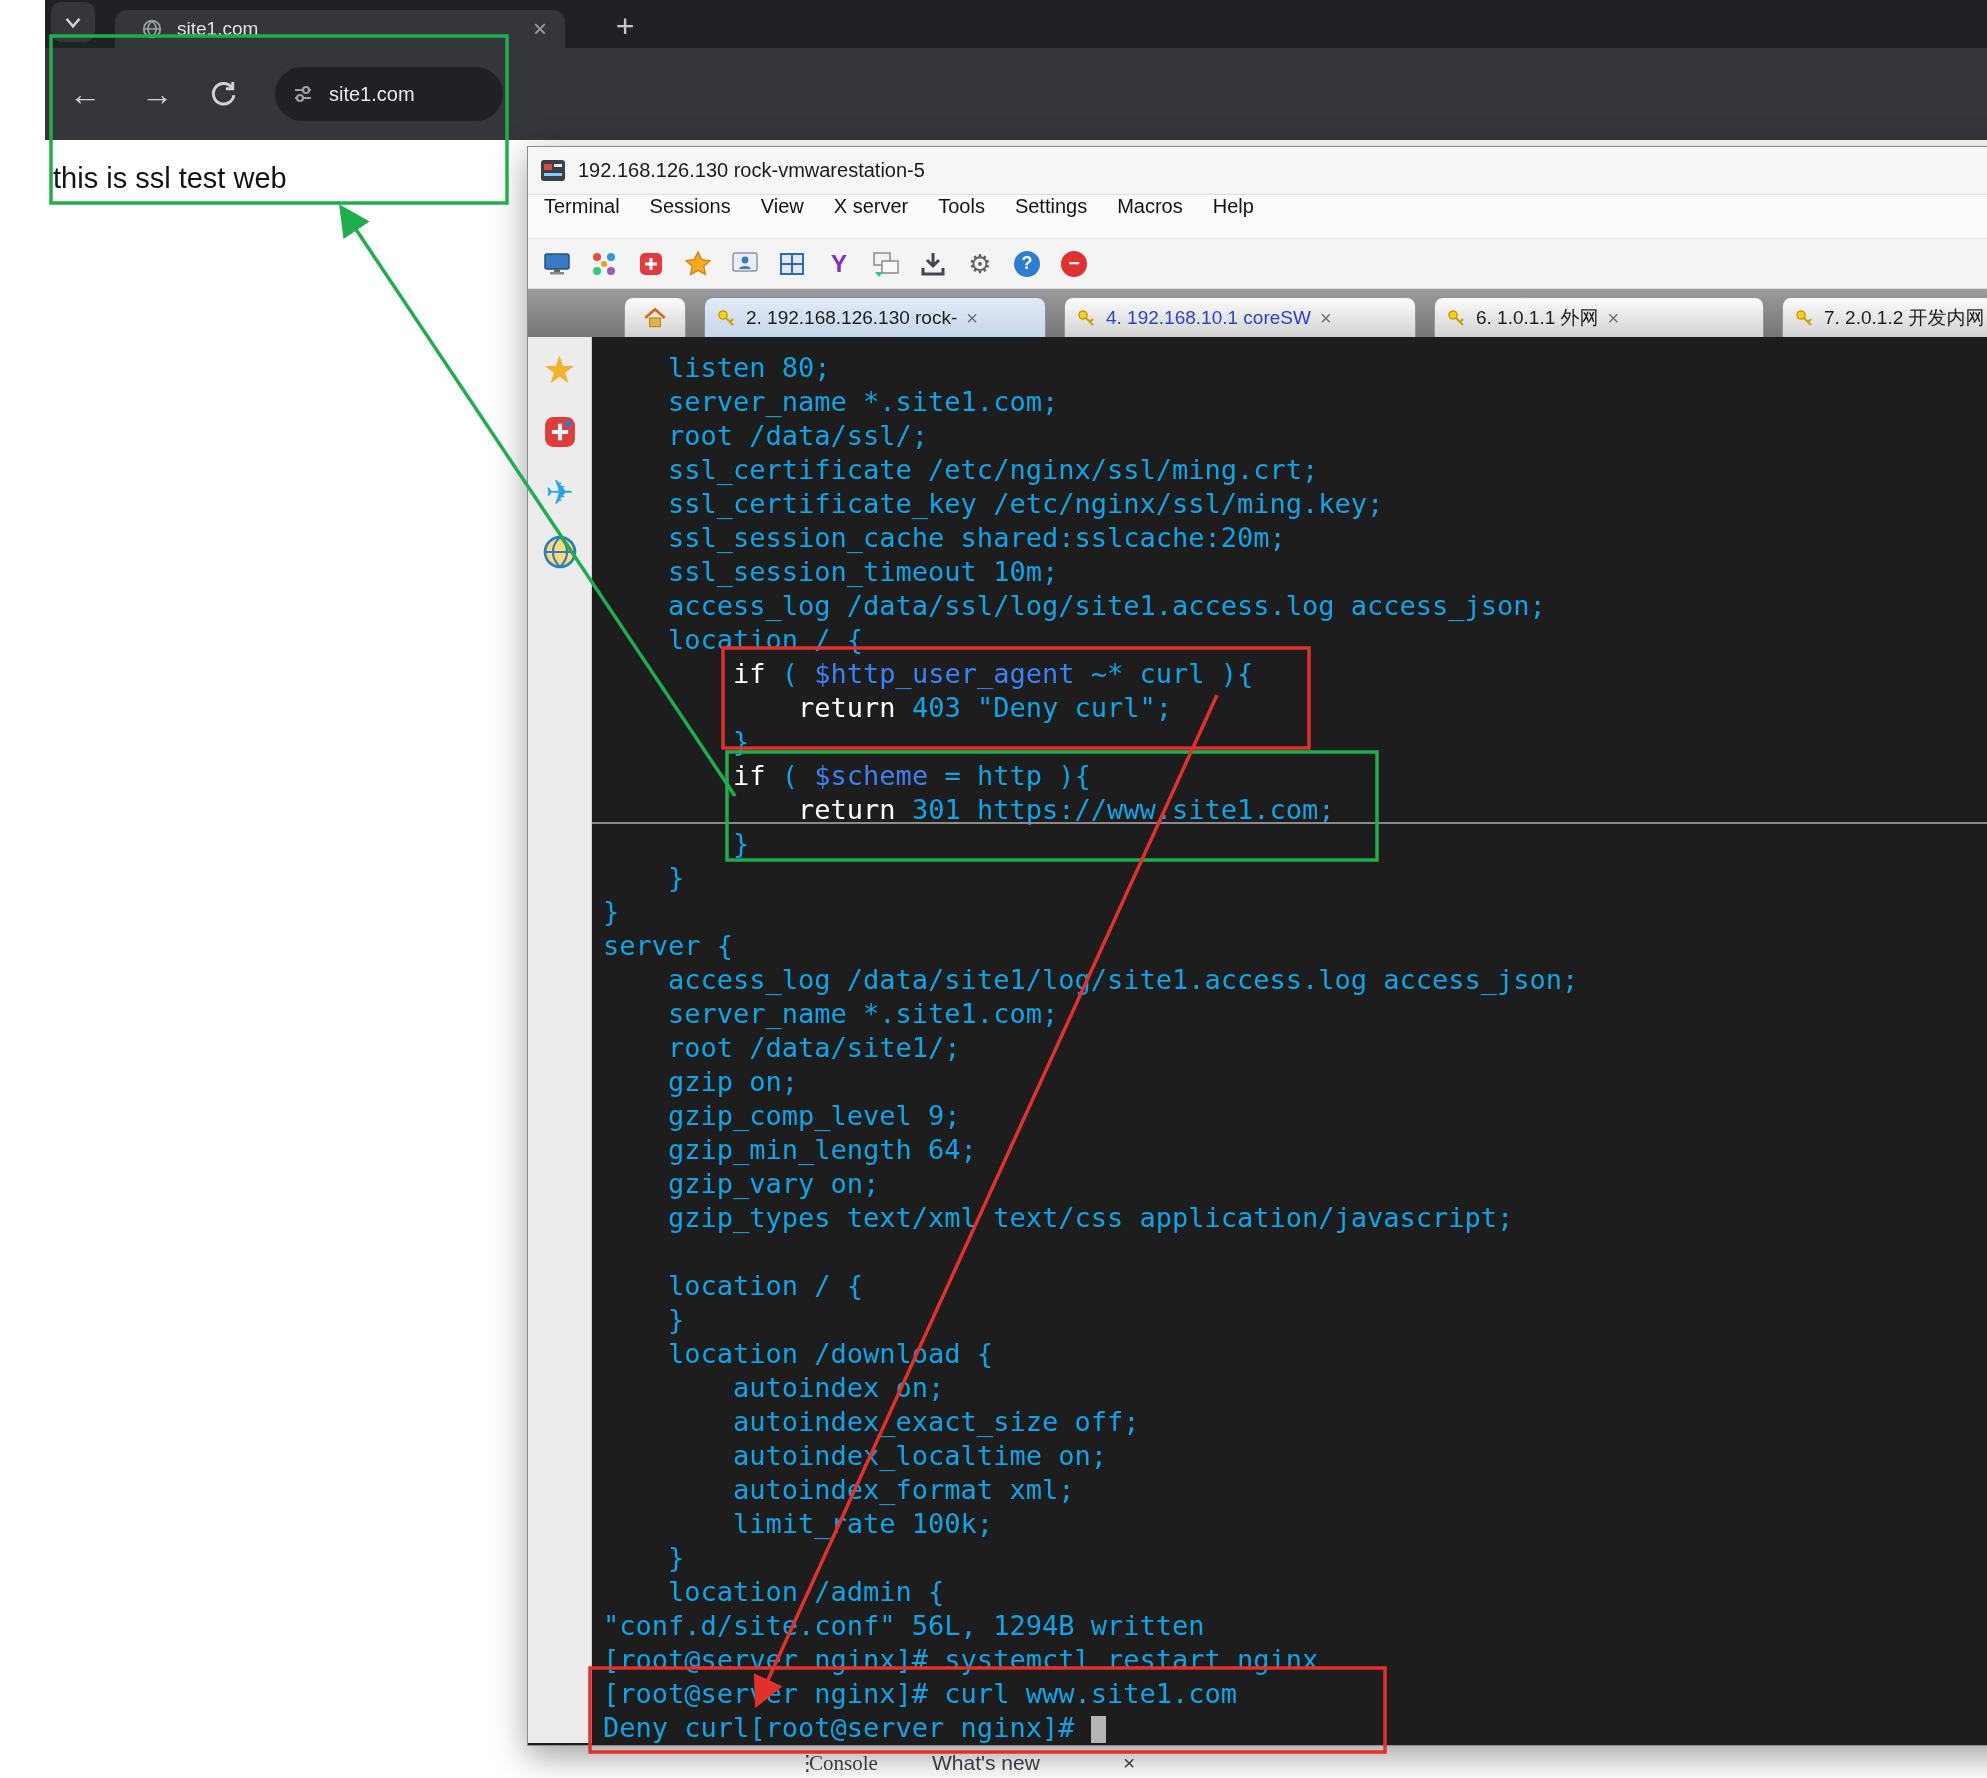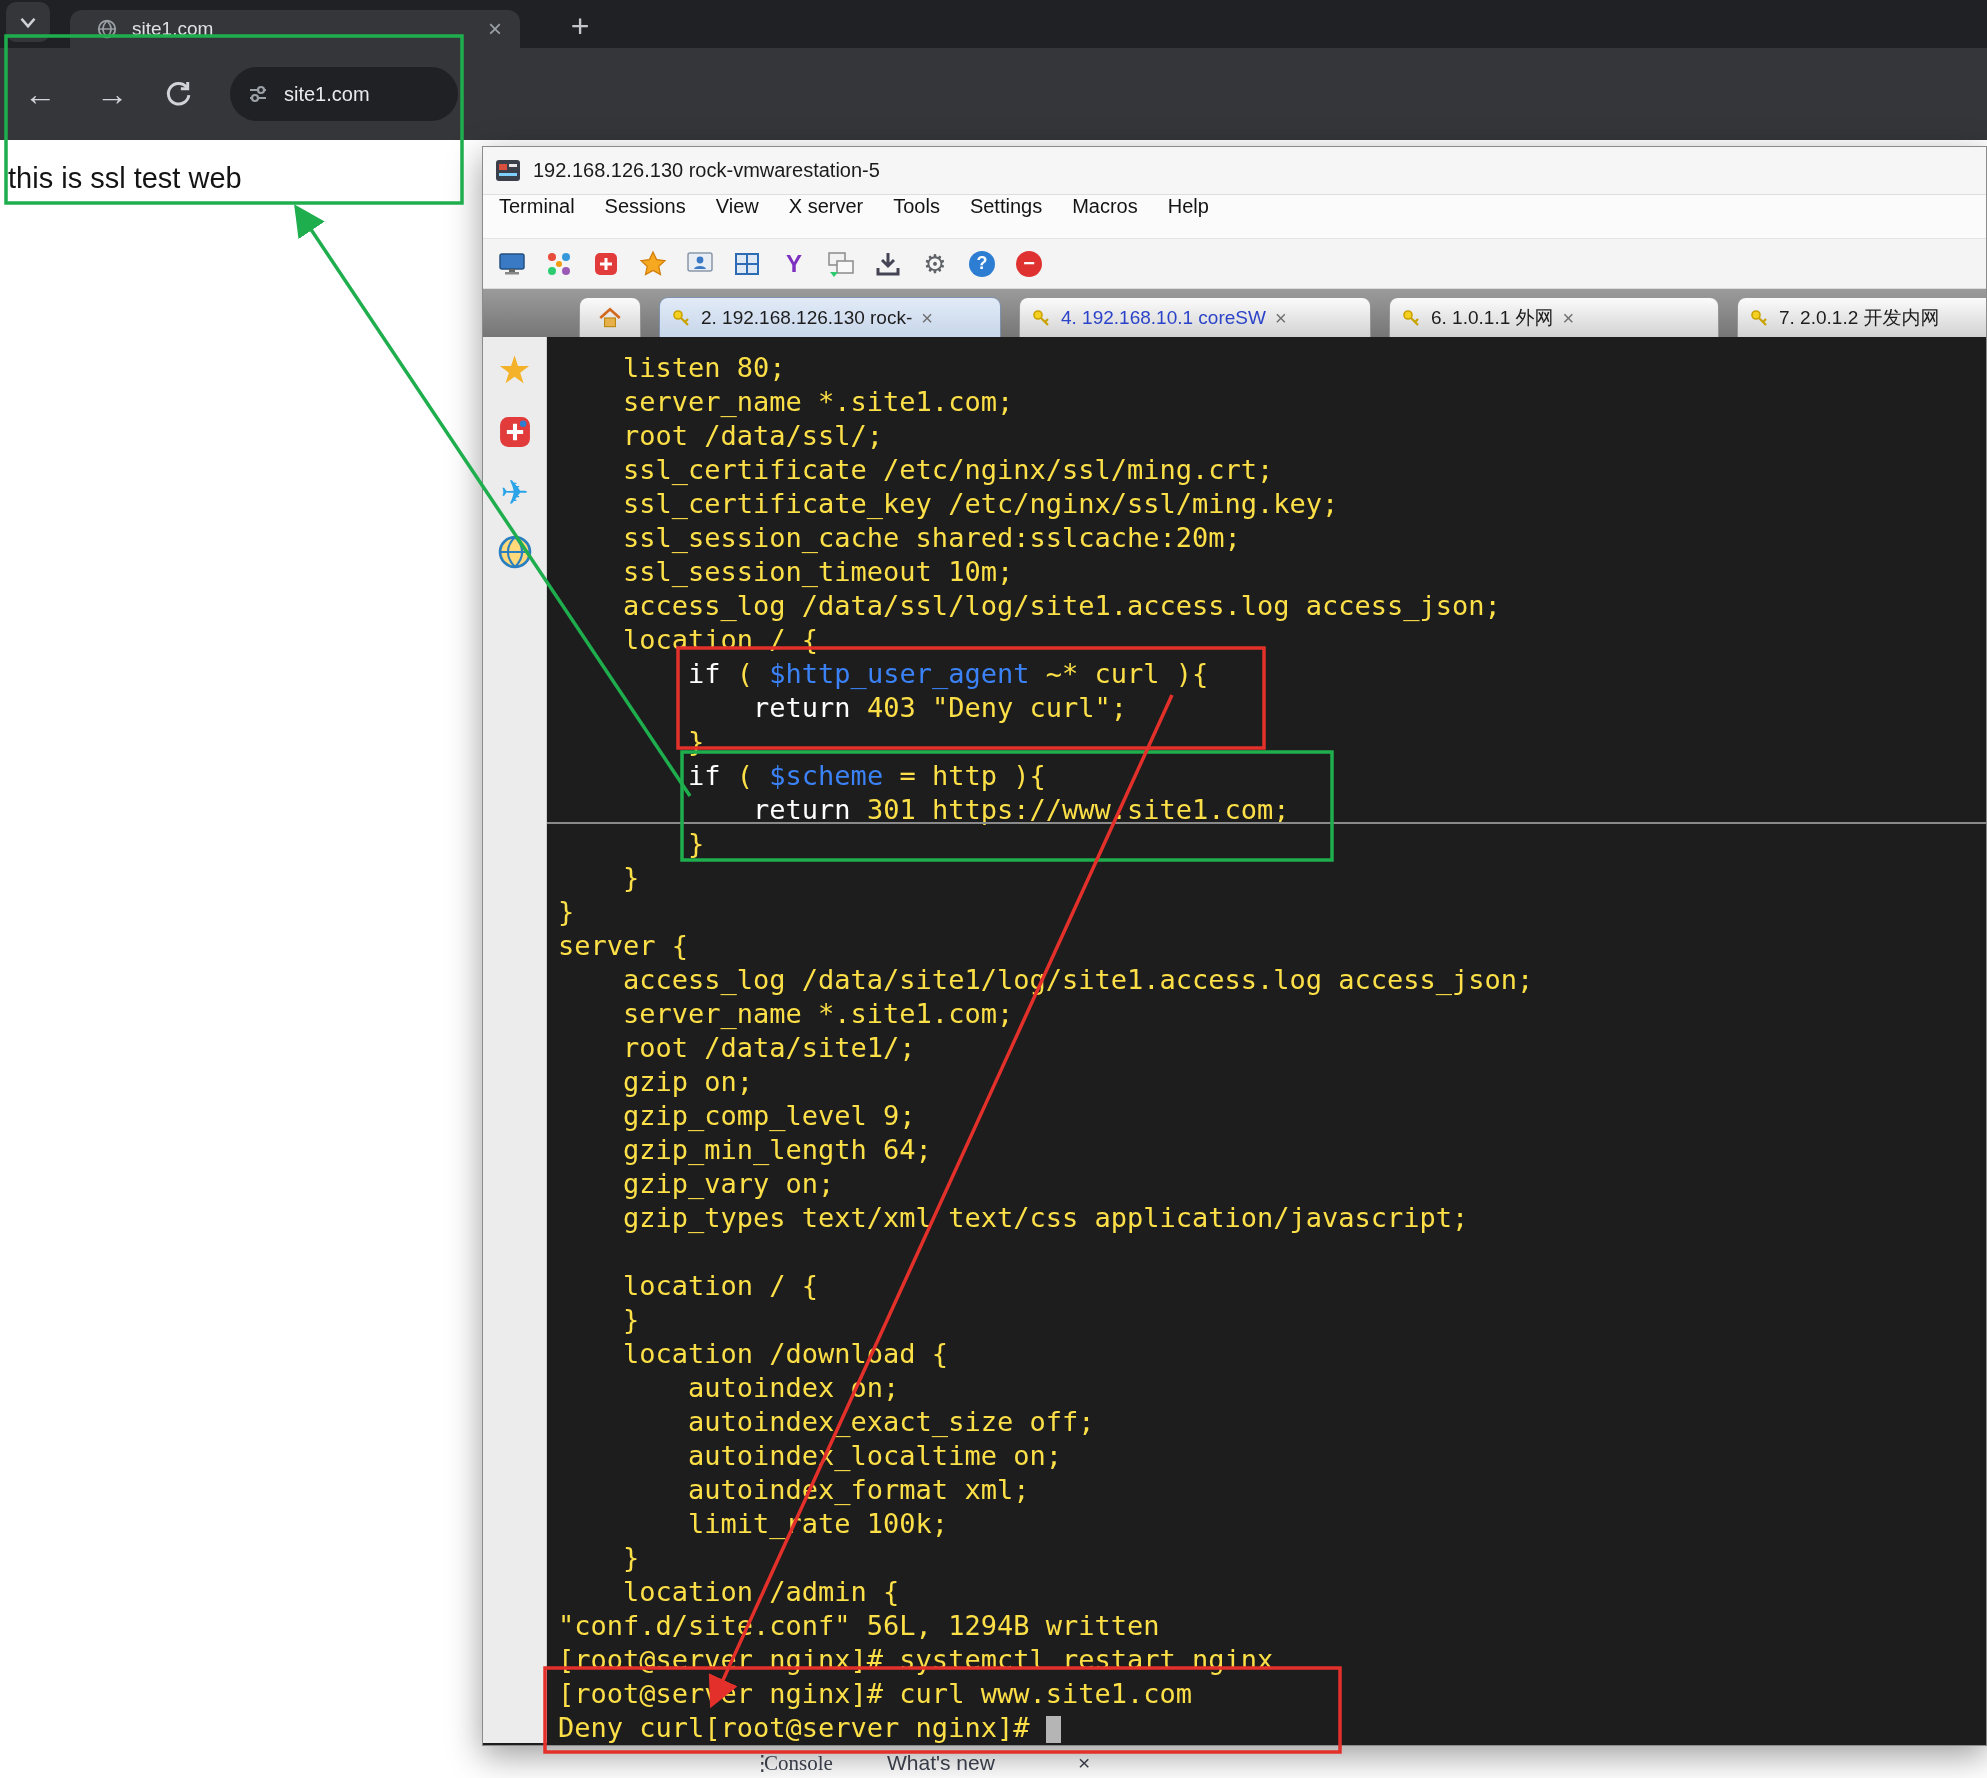--- a/index.html
+++ b/index.html
@@ -1,18 +1,18 @@
 <!DOCTYPE html>
 <html><head>
 <meta charset="utf-8">
 <style>
   * { margin:0; padding:0; box-sizing:border-box; }
   html,body { width:1987px; height:1778px; }
   body { font-family:"Liberation Sans", sans-serif; background:#fff; position:relative; overflow:hidden; }
-  .stage { position:absolute; inset:0; }
+  .stage { position:absolute; inset:0;margin-left:45px; }
 
   
   .tabstrip { position:absolute; left:0; top:0; width:1987px; height:48px; background:#202124; z-index:1; }
   .tabsearch { position:absolute; left:6px; top:2px; width:44px; height:40px; border-radius:10px; background:#35363a; display:flex; align-items:center; justify-content:center; }
   .btab { position:absolute; left:70px; top:10px; width:450px; height:38px; background:#35363a; border-radius:12px 12px 0 0; display:flex; align-items:center; padding:0 14px; }
   .btab-fav { width:22px; height:22px; margin-left:12px; }
   .btab-title { color:#dfe1e5; font-size:19px; margin-left:14px; flex:1; }
   .btab-close { color:#9aa0a6; font-size:24px; line-height:1; padding:0 4px; cursor:default; }
   .newtab { position:absolute; left:560px; top:6px; color:#c3c6ca; font-size:32px; width:40px; height:40px; display:flex; align-items:center; justify-content:center; }
 
@@ -51,21 +51,21 @@
   .t-tab-label.blue { color:#2b43c8; }
   .t-tab-close { color:#6f6f6f; font-size:20px; line-height:1; }
   .w342{width:342px} .w352{width:352px} .w330{width:330px} .w260{width:260px}
 
   .t-body { position:relative; height:1406px; display:flex; }
   .t-side { width:64px; background:#ececec; border-right:1px solid #cfcfcf; display:flex; flex-direction:column; align-items:center; padding-top:14px; gap:24px; }
   .side-star { font-size:38px; color:#f3b229; line-height:1; font-family:"DejaVu Sans", sans-serif; }
   .side-plane { font-size:34px; color:#2aa3e8; line-height:1; font-family:"DejaVu Sans", sans-serif; }
   .t-text { flex:1; padding:14px 0 0 11px; font-family:"DejaVu Sans Mono", monospace; font-size:27px; line-height:34px; white-space:pre; overflow:hidden; color:#d6d6d6; }
   .t-line { height:34px; }
-  .d { color:#fde047; }
+  .d { color:#0ea5e9; }
   .k { color:#ffffff; }
   .v { color:#3b82f6; }
   .cur { display:inline-block; width:15px; height:27px; background:#b5b5b5; vertical-align:middle; }
   .t-sep { position:absolute; left:64px; right:0; top:485px; height:2px; background:#8a8a8a; }
 
   
   .console { position:absolute; left:0; top:1747px; width:1987px; height:31px; background:#fff; z-index:4; }
   .console span { position:absolute; top:4px; font-size:21px; color:#3f4450; }
   .c-more { left:752px; font-family:"DejaVu Sans", sans-serif; }
   .c-console { left:764px;font-family:Liberation Serif, serif; }

